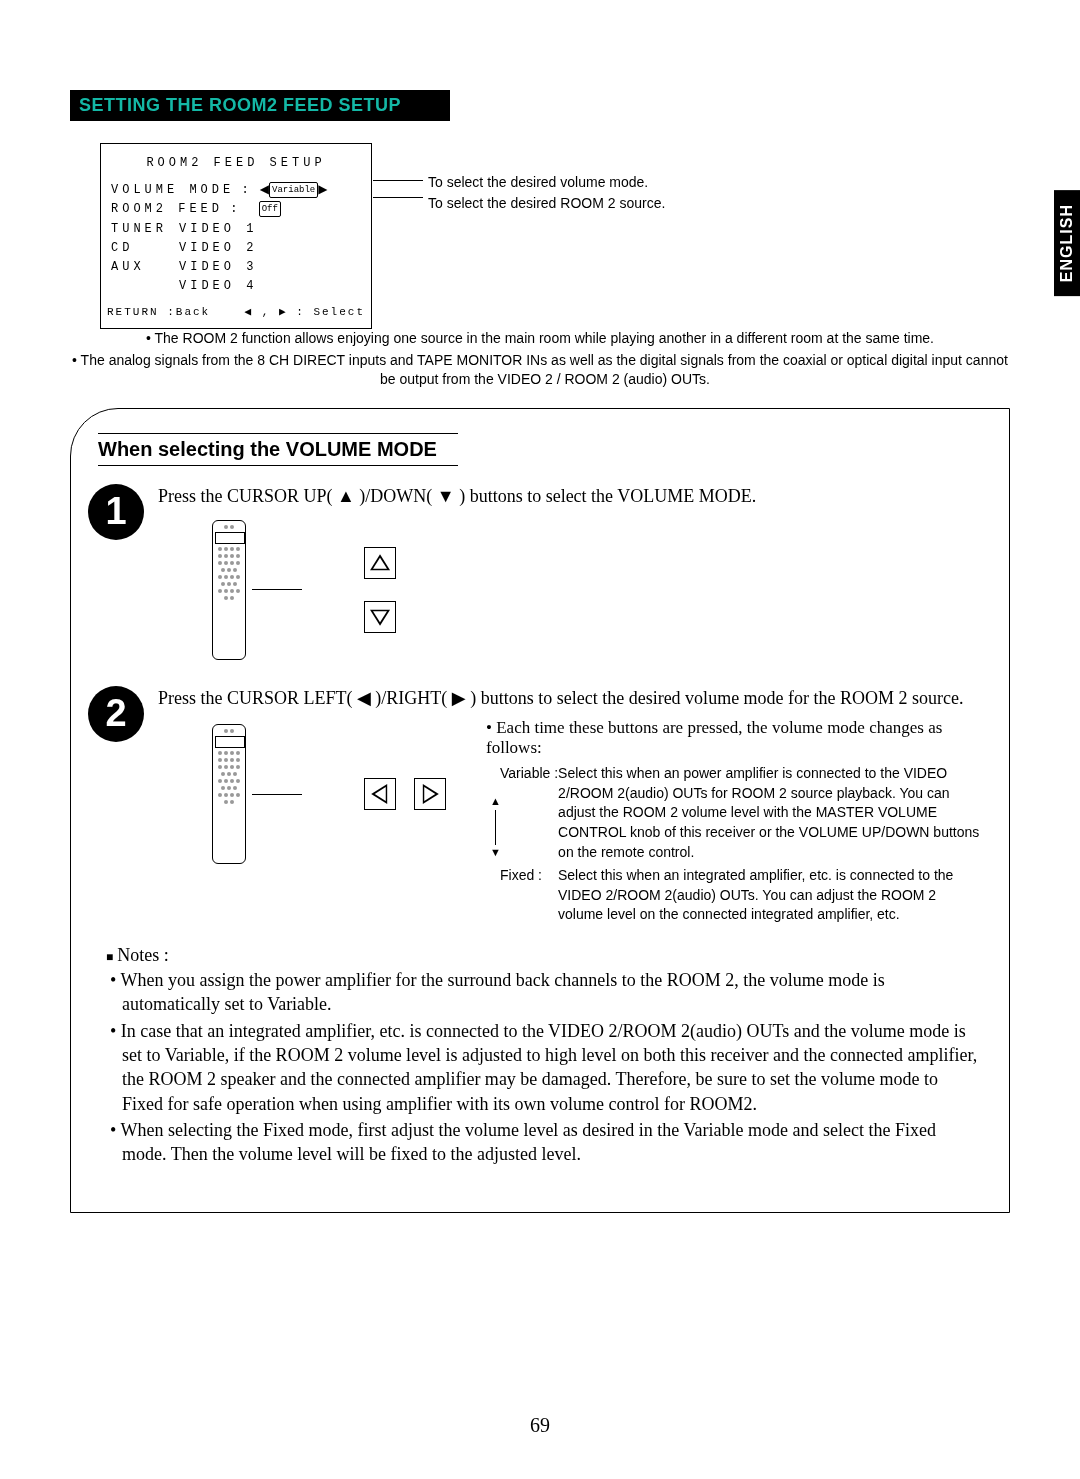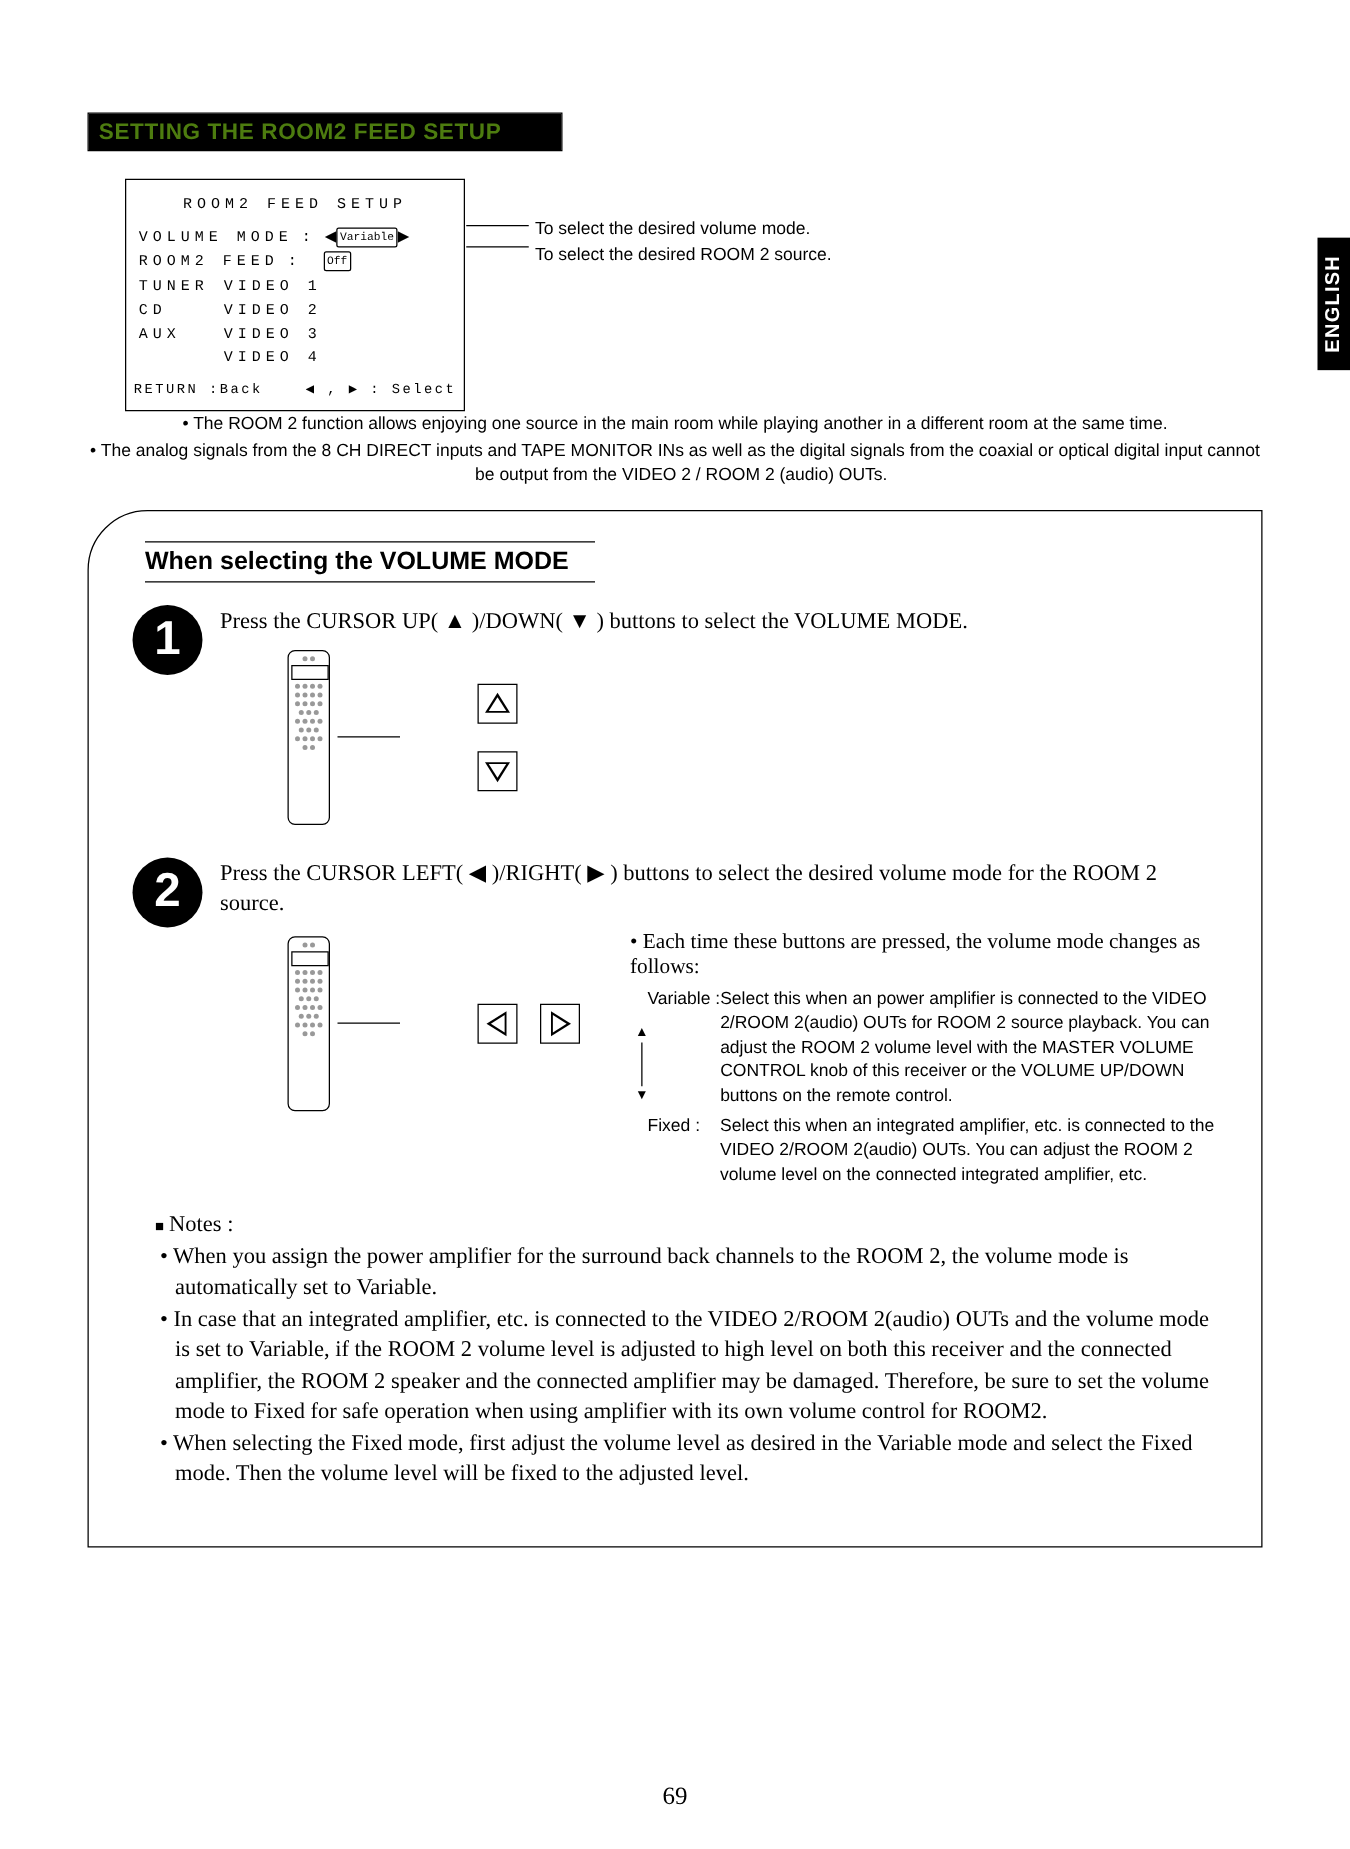--- a/index.html
+++ b/index.html
@@ -30,21 +30,21 @@
     writing-mode: vertical-rl;
     transform: rotate(180deg);
   }
   .title-block {
     border: 1.5px solid #000;
     width: 380px;
     box-sizing: border-box;
   }
   .title-bar {
     background: #000;
-    color: #4d7c0f;
+    color: #14b8a6;
     font-weight: bold;
     font-size: 18px;
     padding: 4px 8px;
     letter-spacing: 0.5px;
   }
   .osd-box {
     border: 1.5px solid #000;
     width: 250px;
     margin-top: 22px;
     margin-left: 30px;
@@ -88,21 +88,21 @@
   .bullets {
     font-size: 14px;
     line-height: 1.4;
     text-align: center;
   }
   .bullets p { margin: 0 0 2px 10px; text-indent: -10px;}
   .main-box {
     border: 1.5px solid #000;
     border-top-left-radius: 48px;
     margin-top: 18px;
-    padding: 24px 28px 24px 35px;
+    padding: 24px 28px 24px 17px;
     position: relative;
   }
   .sub-title {
     font-weight: bold;
     font-size: 20px;
     border-top: 1.5px solid #000;
     border-bottom: 1.5px solid #000;
     padding: 4px 0;
     width: 360px;
     margin-left: 10px;
@@ -193,21 +193,21 @@
   }
   .notes-head { font-family:"Times New Roman", serif; font-size:18px; margin-top:16px;}
   .notes-head::before { content:"■"; font-size:12px; margin-right:4px; font-family:Arial; }
   .notes {
     font-family:"Times New Roman", serif;
     font-size:18px;
     line-height:1.35;
     margin-top:2px;
   }
   .notes p { margin:0 0 2px 16px; text-indent:-12px;}
-  .page-num { position:absolute; bottom:30px; left:0; width:100%; text-align:center; font-family:"Times New Roman", serif; font-size:20px;}
+  .page-num { position:absolute; bottom:42px; left:0; width:100%; text-align:center; font-family:"Times New Roman", serif; font-size:20px;}
   .arr { font-family: Arial; }
 </style>
 </head>
 <body>
 
 <div class="page">
   <div class="lang-tab">ENGLISH</div>
 
   <div class="title-block">
     <div class="title-bar">SETTING THE ROOM2 FEED SETUP</div>

